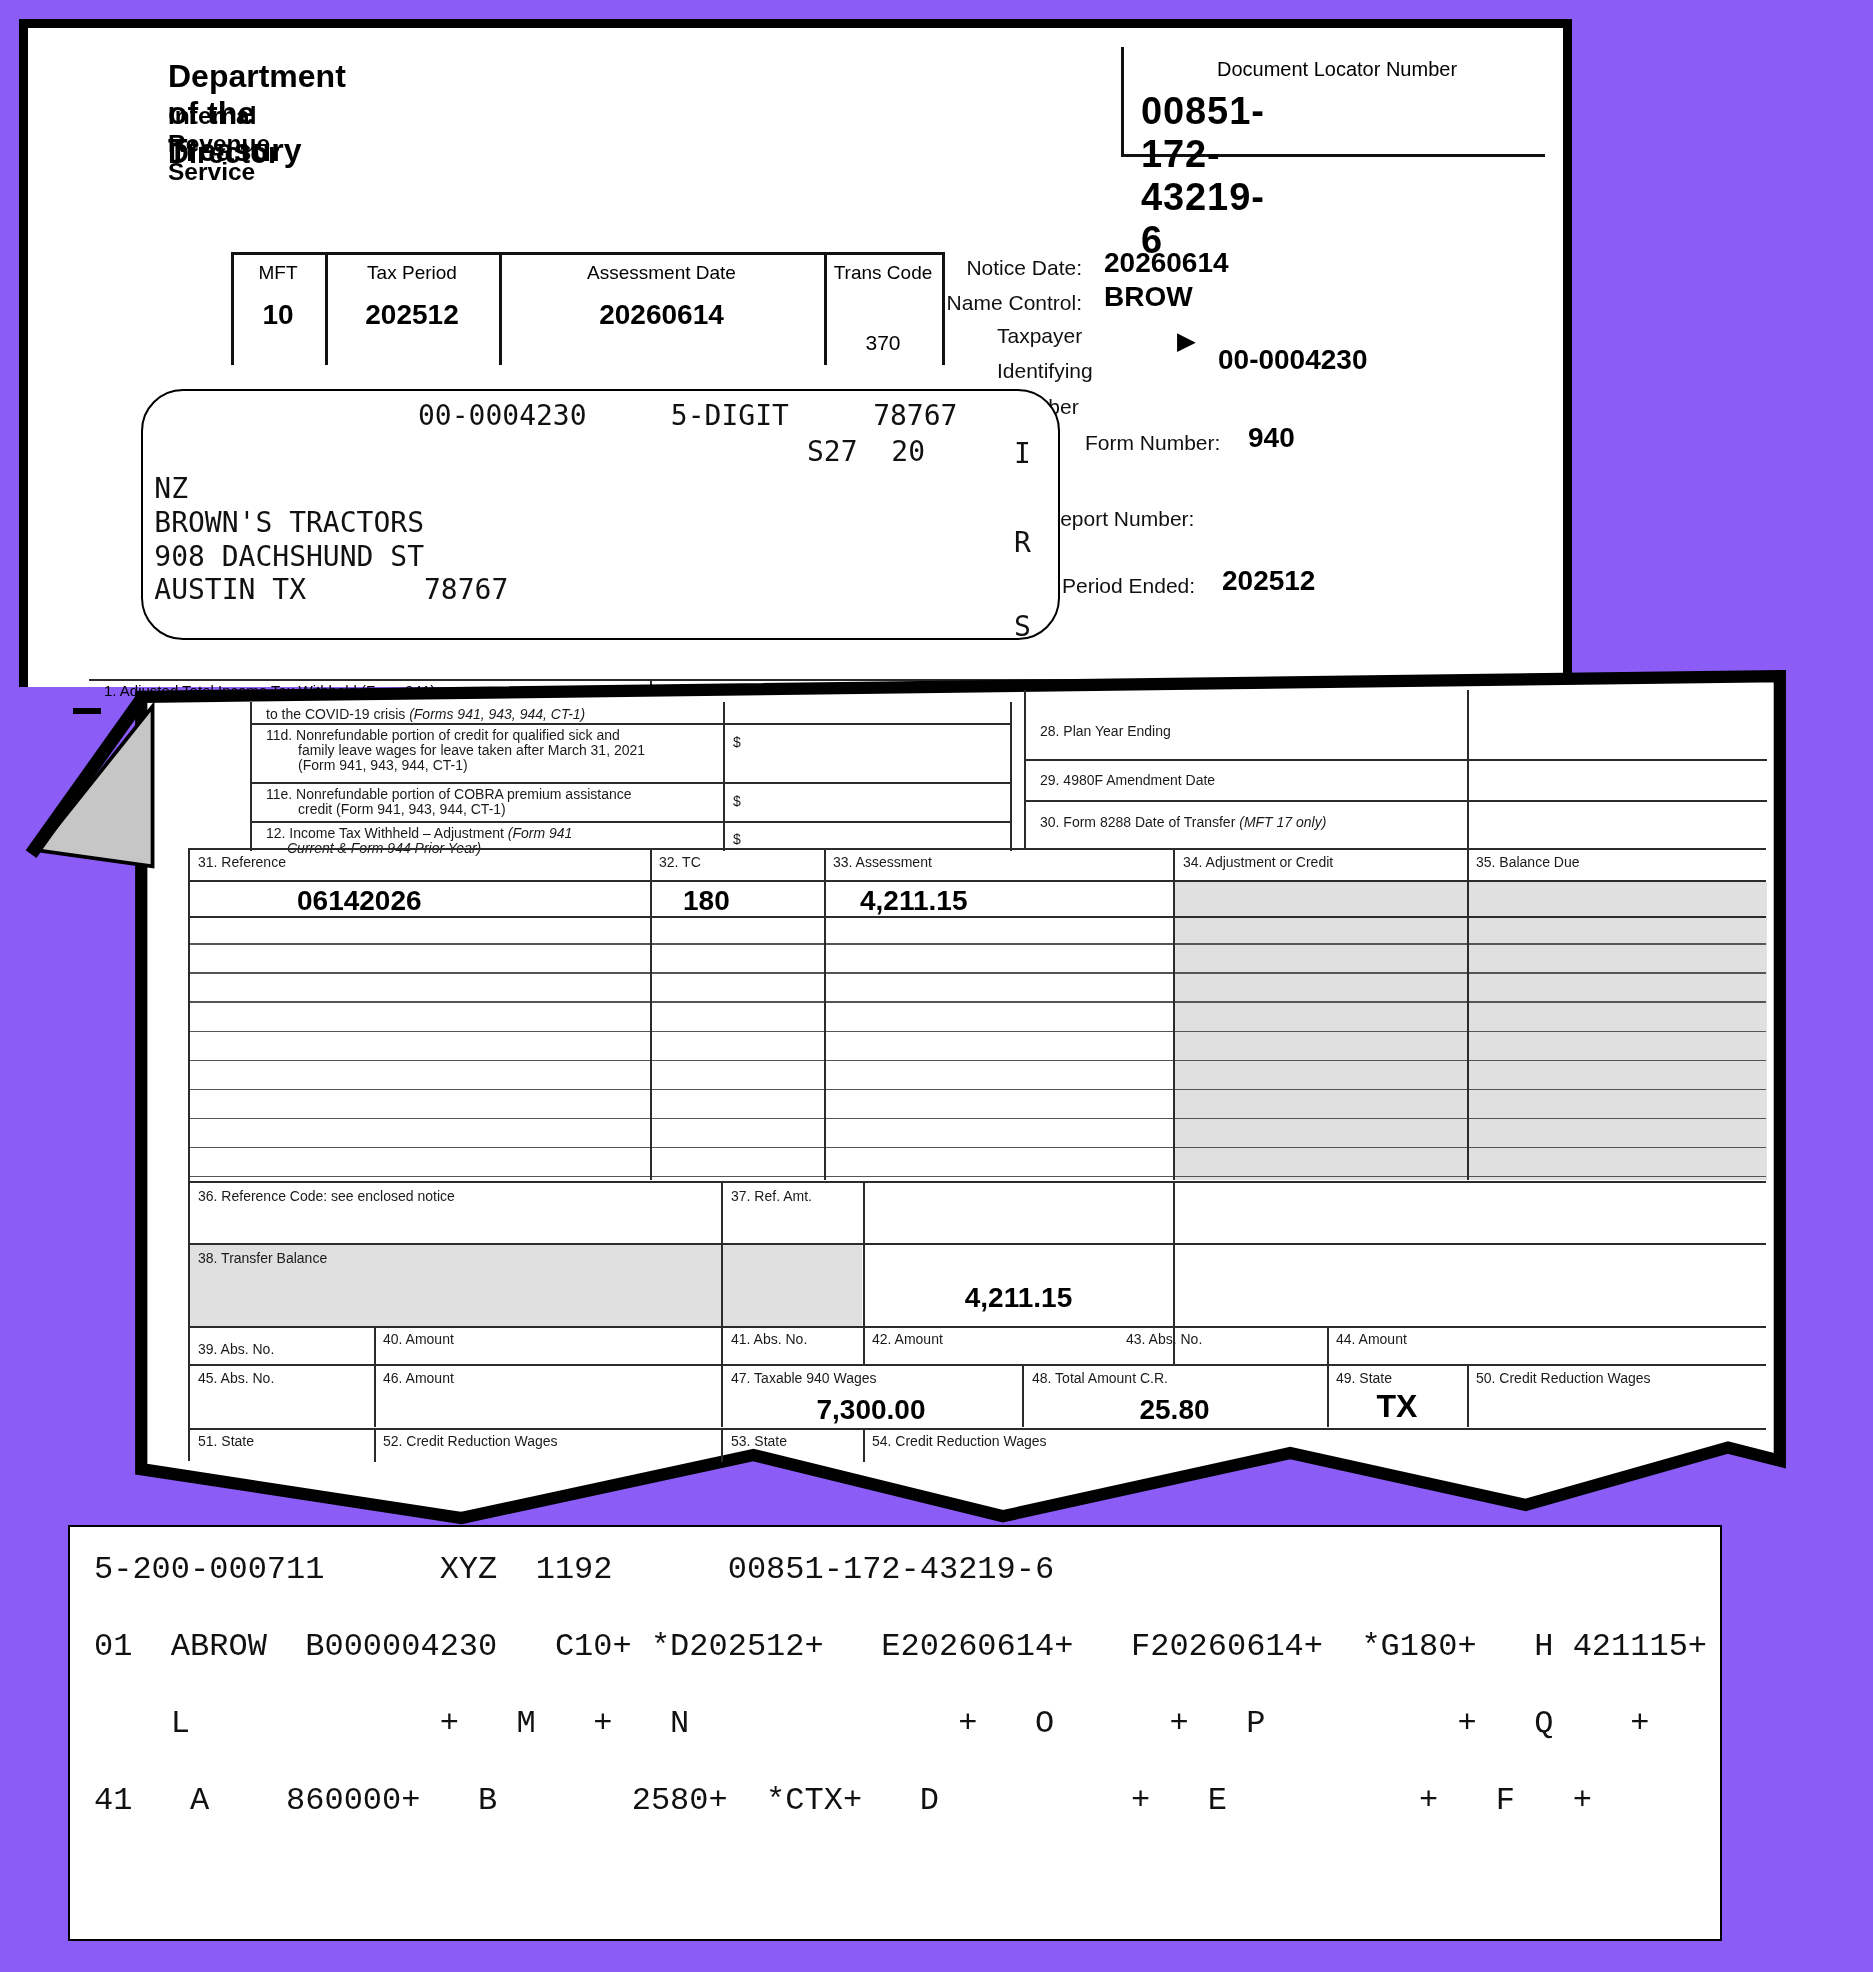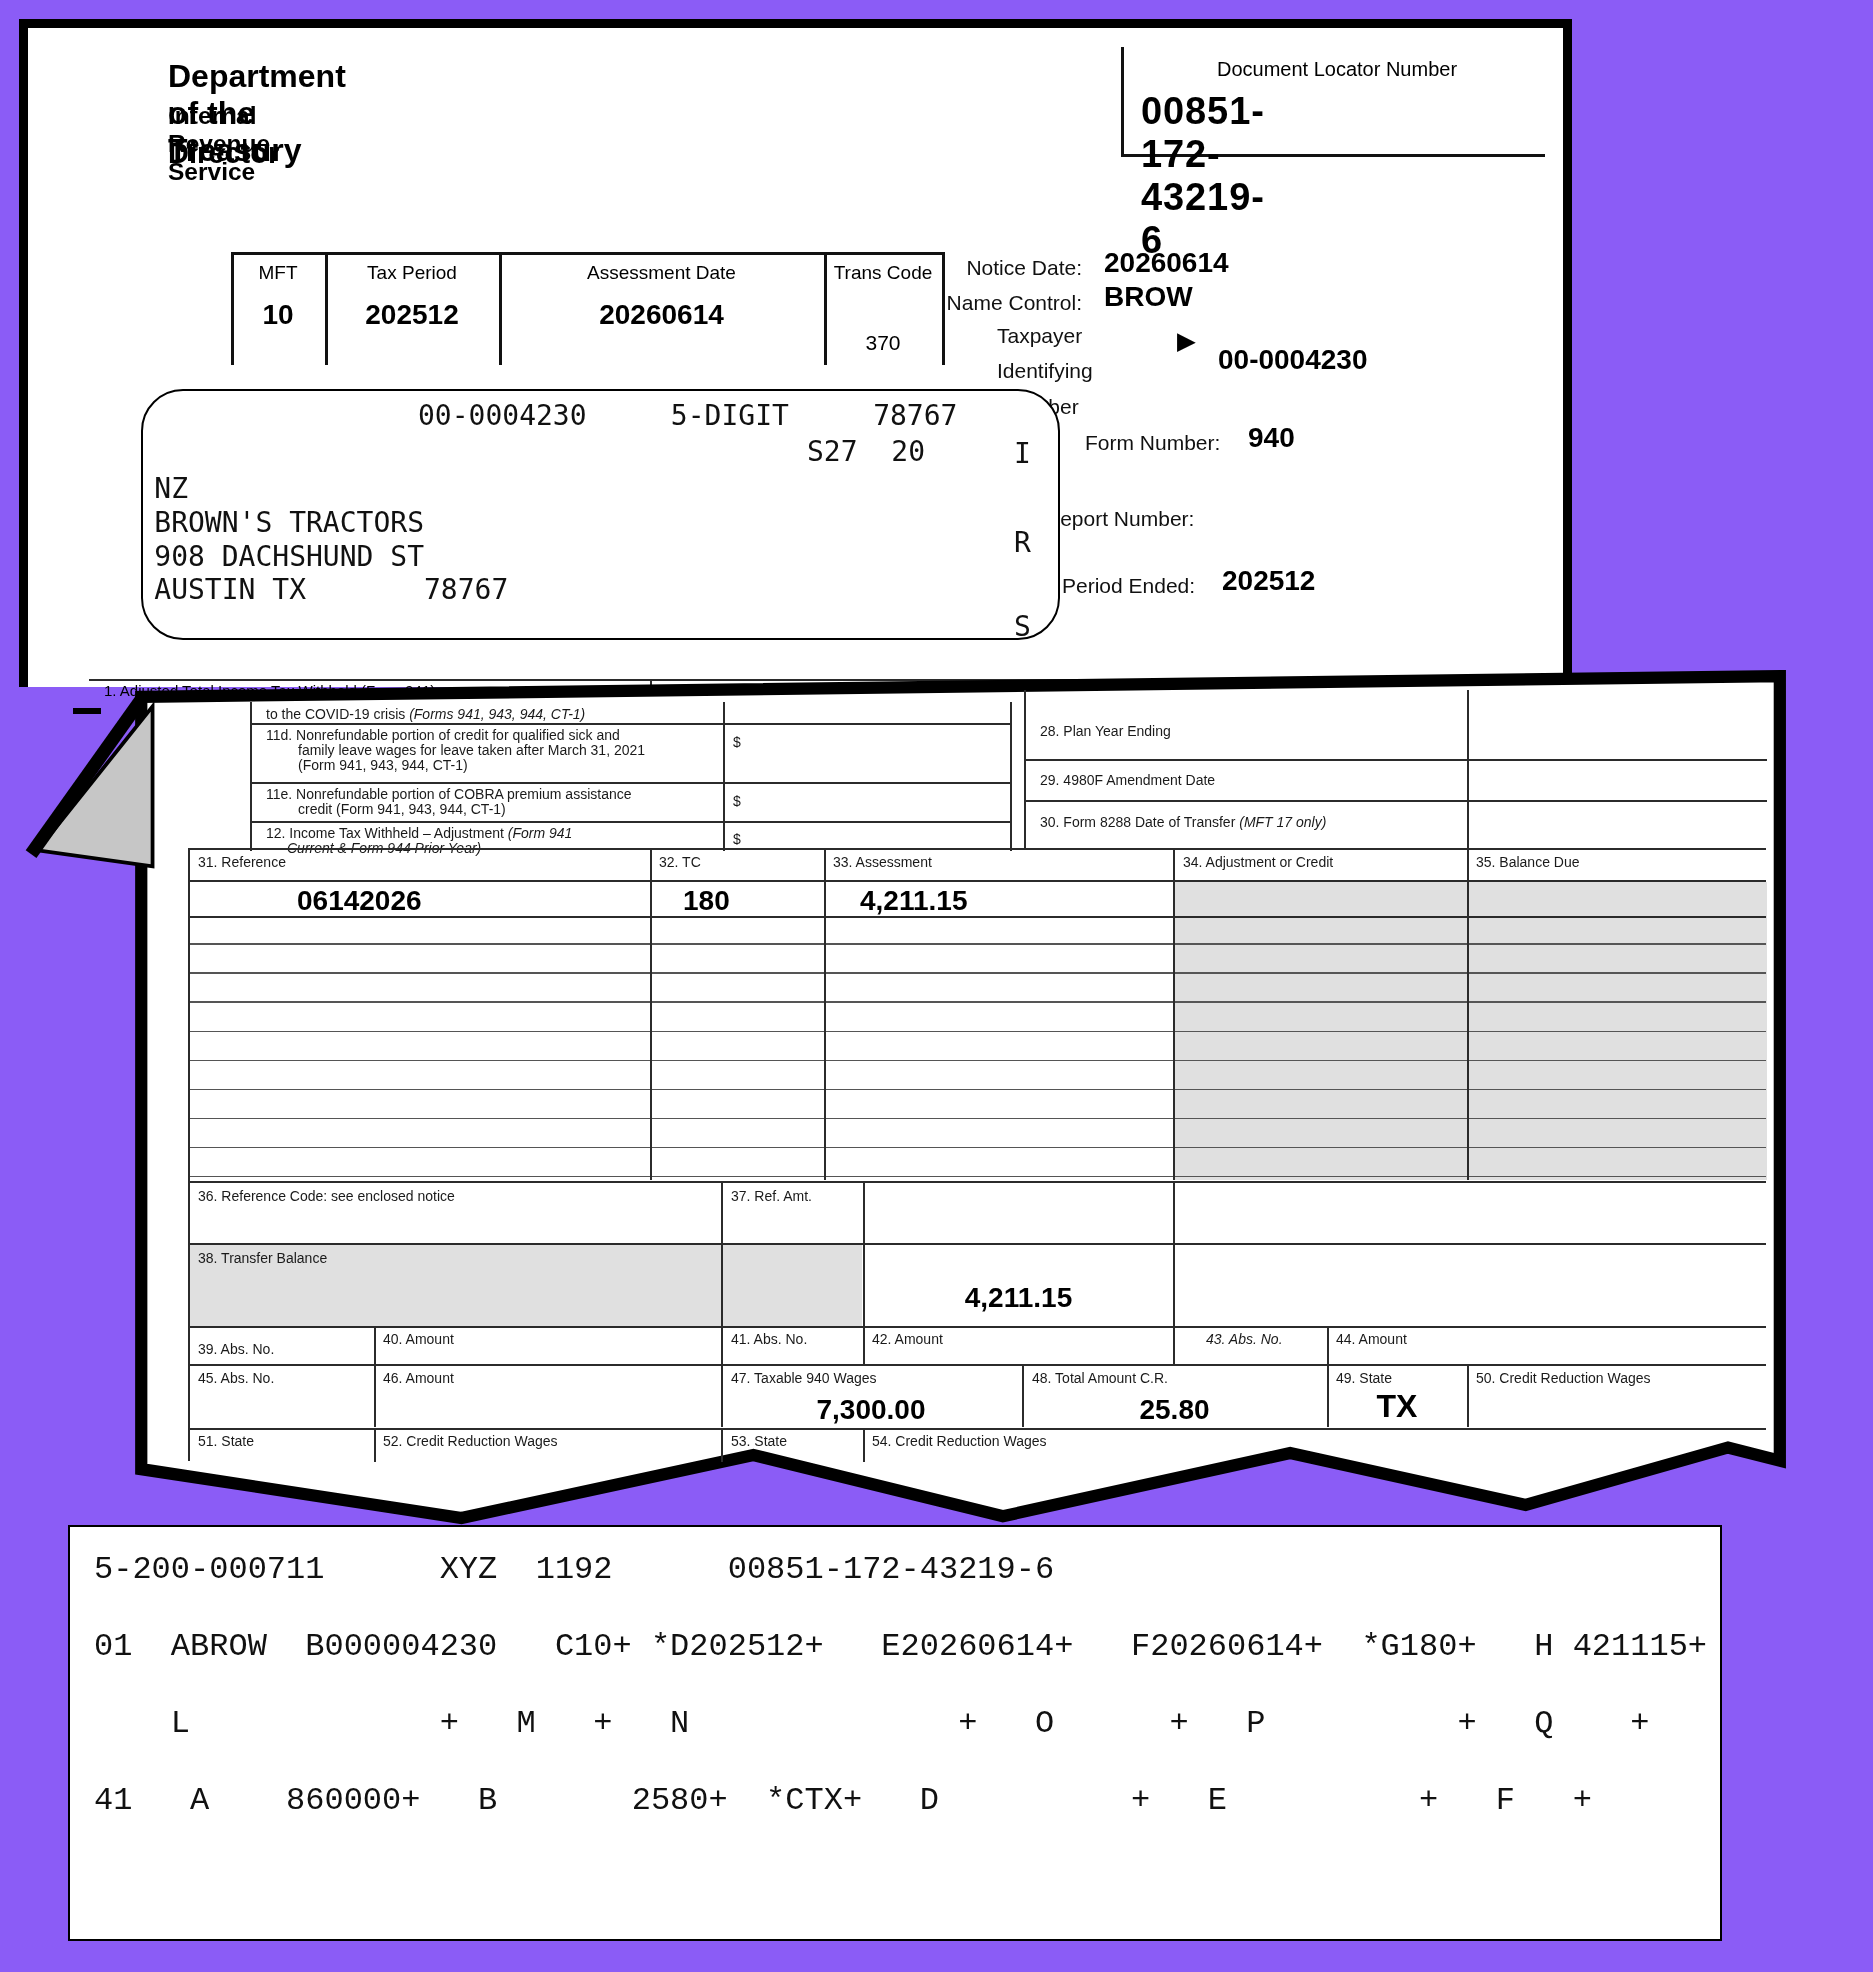--- a/index.html
+++ b/index.html
@@ -172,21 +172,21 @@
     <div class="vl" style="left:374px;top:1326px;height:39px;"></div>
     <div class="vl" style="left:721px;top:1326px;height:39px;"></div>
     <div class="vl" style="left:863px;top:1326px;height:39px;"></div>
     <div class="vl" style="left:1173px;top:1326px;height:39px;"></div>
     <div class="vl" style="left:1327px;top:1326px;height:39px;"></div>
     <div class="hl" style="left:188px;top:1364px;width:1578px;"></div>
     <div class="lbl" style="left:198px;top:1331px;margin-top:10px;">39. Abs. No.</div>
     <div class="lbl" style="left:383px;top:1331px;">40. Amount</div>
     <div class="lbl" style="left:731px;top:1331px;">41. Abs. No.</div>
     <div class="lbl" style="left:872px;top:1331px;">42. Amount</div>
-    <div class="lbl" style="left:1206px;top:1331px;font-style:italic;">43. Abs. No.</div>
+    <div class="lbl" style="left:1126px;top:1331px;">43. Abs. No.</div>
     <div class="lbl" style="left:1336px;top:1331px;">44. Amount</div>
 
     <div class="vl" style="left:374px;top:1364px;height:63px;"></div>
     <div class="vl" style="left:721px;top:1364px;height:63px;"></div>
     <div class="vl" style="left:1022px;top:1364px;height:63px;"></div>
     <div class="vl" style="left:1327px;top:1364px;height:63px;"></div>
     <div class="vl" style="left:1467px;top:1364px;height:63px;"></div>
     <div class="hl" style="left:188px;top:1428px;width:1578px;"></div>
     <div class="lbl" style="left:198px;top:1370px;">45. Abs. No.</div>
     <div class="lbl" style="left:383px;top:1370px;">46. Amount</div>

